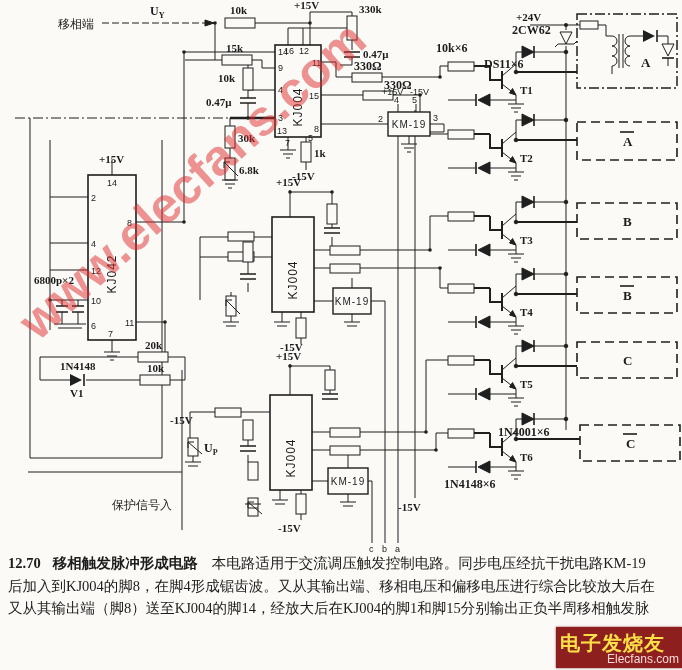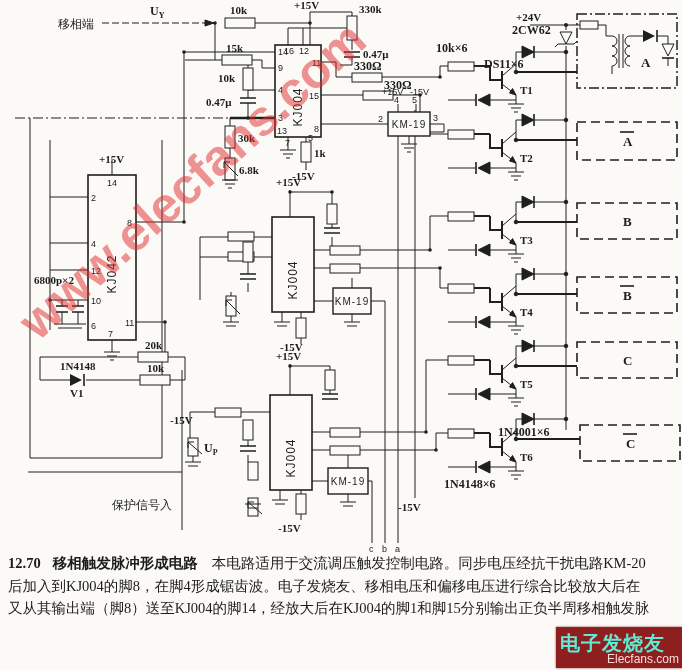--- a/index.html
+++ b/index.html
@@ -15,21 +15,21 @@
   .cjk{font:12px "Liberation Serif",serif;}
   .outletter{font:13px "Liberation Serif",serif;font-weight:bold;}
   .tr{font:11px "Liberation Serif",serif;font-weight:bold;}
   .wm{font:50px "Liberation Sans",sans-serif;font-weight:bold;fill:#e02a2e;opacity:.5;}
   .caption{position:absolute;left:8px;top:553px;width:670px;font-size:14.5px;line-height:21.8px;
            white-space:nowrap;overflow:hidden;}
   .cap-num{font-weight:bold;margin-right:12px;margin-top:16px;}
   .cap-title{font-weight:bold;margin-right:14px;font-family:Liberation Mono, monospace;}
   .badge{position:absolute;left:556px;top:627px;width:126px;height:41px;background:#8e1f1f;
          box-shadow:0 0 2px rgba(120,20,20,.8);}
-  .badge-cn{color:#5eead4;font-size:20px;font-weight:bold;letter-spacing:1px;padding:3px 0 0 4px;
+  .badge-cn{color:#fde047;font-size:20px;font-weight:bold;letter-spacing:1px;padding:3px 0 0 4px;
             font-family:"Liberation Serif",serif;}
   .badge-en{position:absolute;right:3px;bottom:2px;color:#ffd9d9;font-size:12px;
             font-family:"Liberation Sans",sans-serif;}
 </style>
 </head>
 <body>
 
 <div class="stage">
 
 <svg class="circuit" width="682" height="553" viewBox="0 0 682 553">
@@ -419,23 +419,23 @@
     <text class="pin" x="369" y="552">c</text>
     <text class="pin" x="382" y="552">b</text>
     <text class="pin" x="395" y="552">a</text>
   </g>
 
   <text class="wm" transform="translate(38,342) rotate(-42)">www.elecfans.com</text>
 </svg>
 
 <div class="caption">
   <div>
-    <span class="cap-num">12.70</span><span class="cap-title">移相触发脉冲形成电路</span><span>本电路适用于交流调压触发控制电路。同步电压经抗干扰电路KM-20</span>
+    <span class="cap-num">12.70</span><span class="cap-title">移相触发脉冲形成电路</span><span>本电路适用于交流调压触发控制电路。同步电压经抗干扰电路KM-19</span>
   </div>
-  <div>后加入到KJ004的脚8，在脚4形成锯齿波。电子发烧友、移相电压和偏移电压进行综合比较放大后在</div>
+  <div>后加入到KJ004的脚8，在脚4形成锯齿波。又从其输出端、移相电压和偏移电压进行综合比较放大后在</div>
   <div>又从其输出端（脚8）送至KJ004的脚14，经放大后在KJ004的脚1和脚15分别输出正负半周移相触发脉</div>
 </div>
 
 <div class="badge">
   <div class="badge-cn">电子发烧友</div>
   <div class="badge-en">Elecfans.com</div>
 </div>
 
 </div>
 

